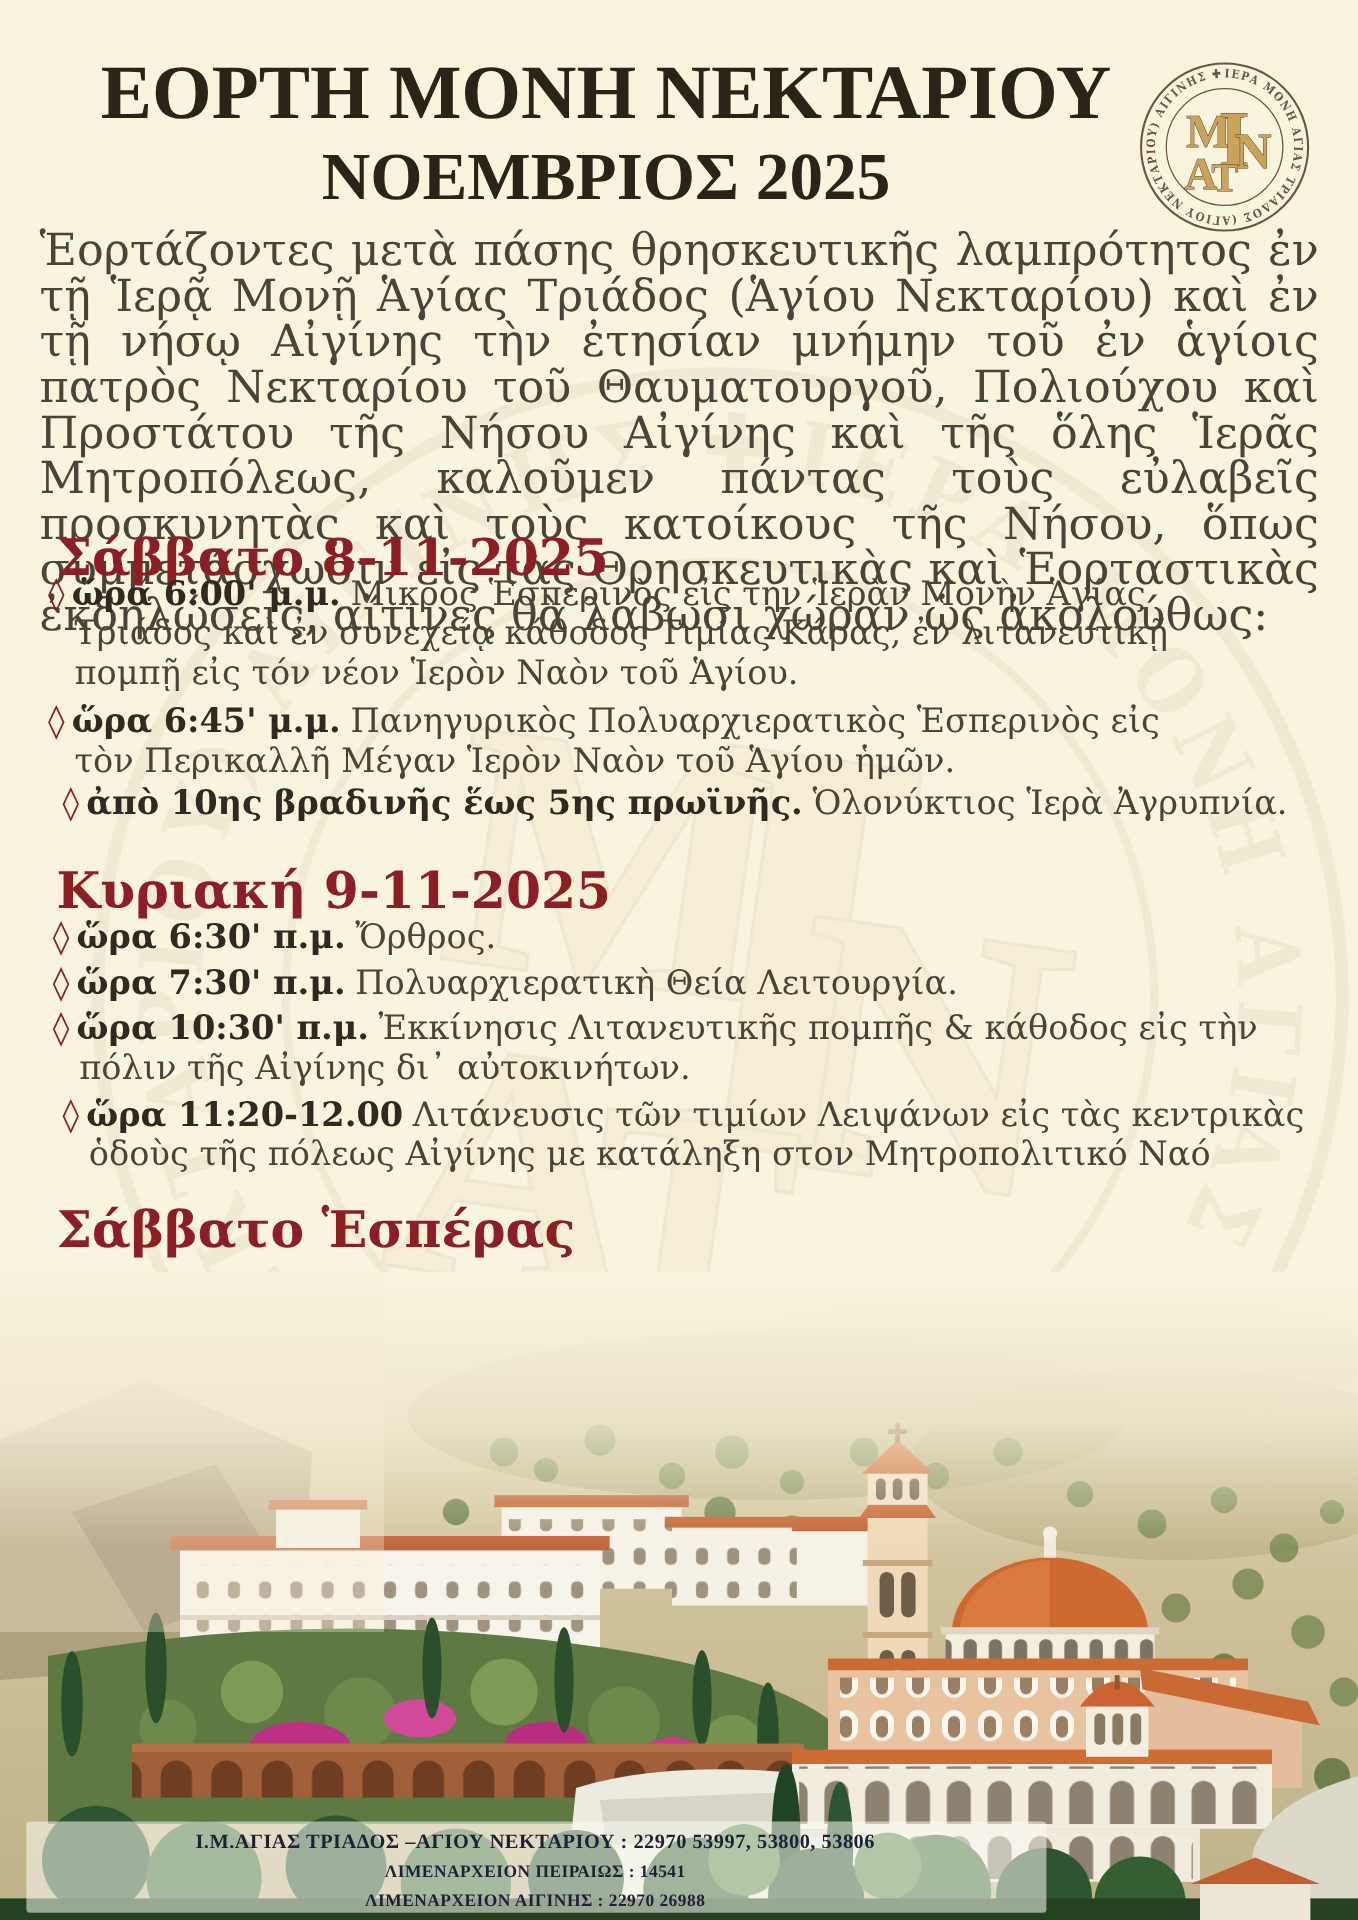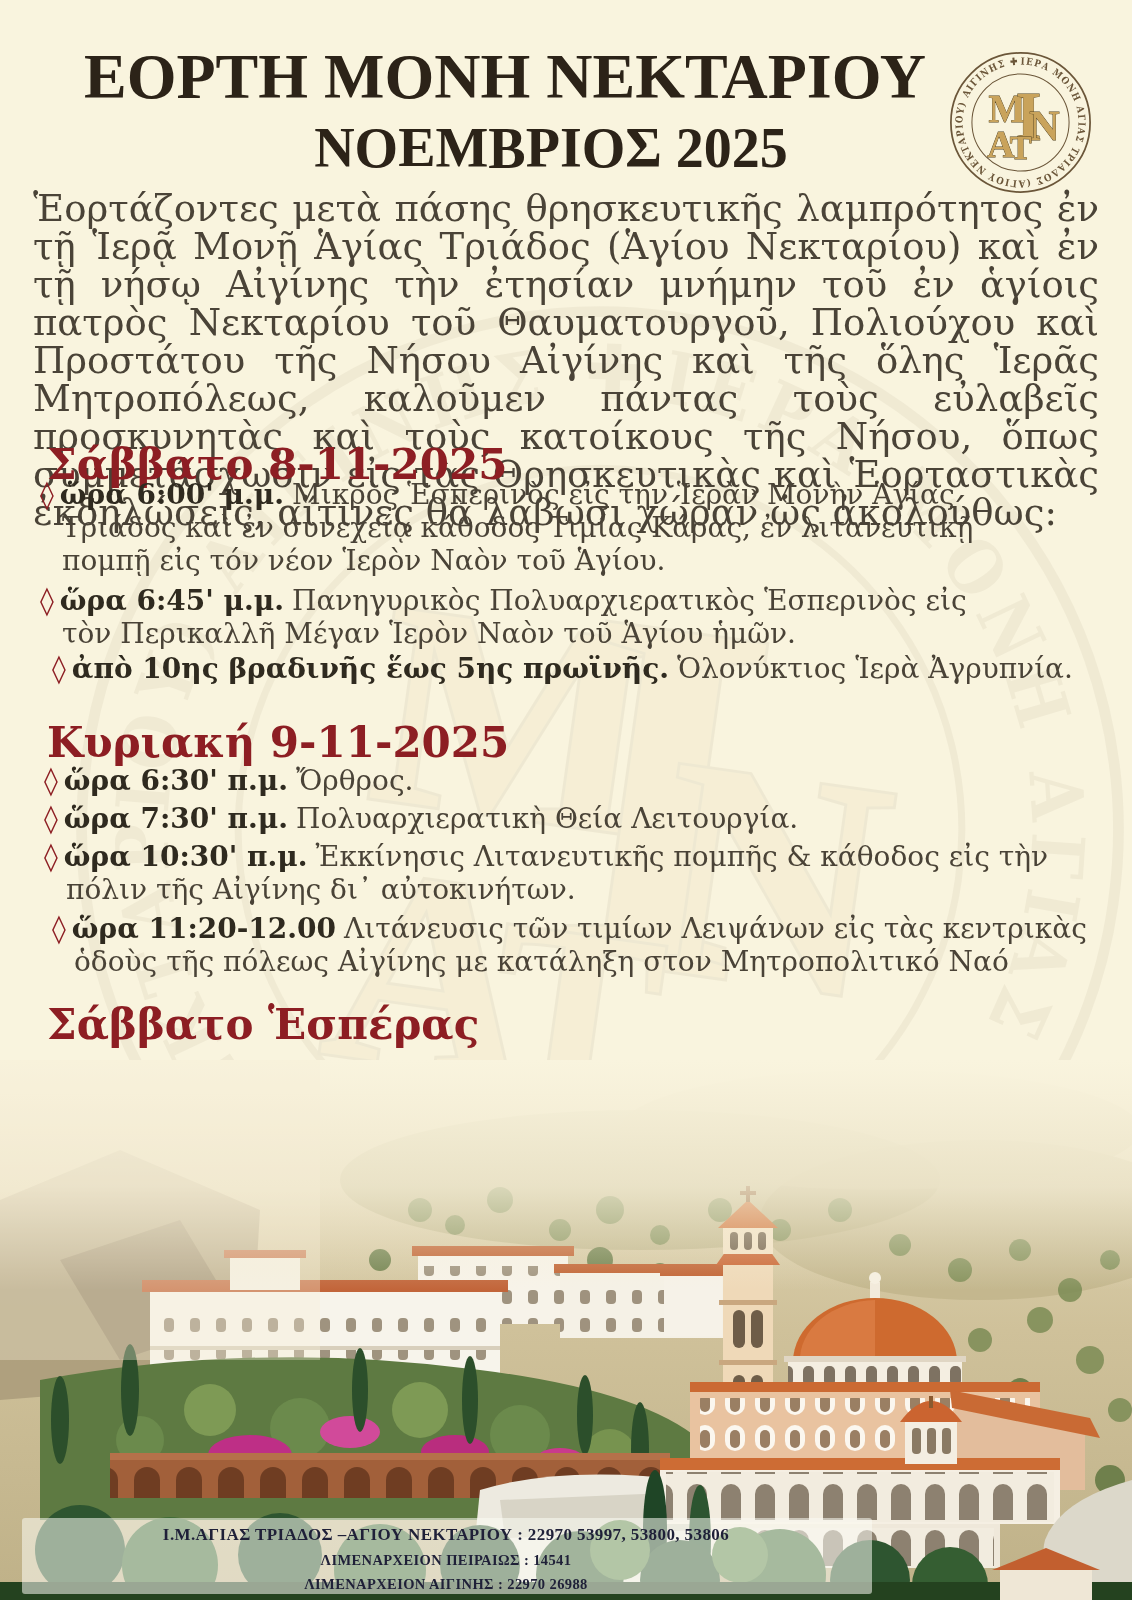--- a/index.html
+++ b/index.html
@@ -7,21 +7,21 @@
     position:relative; width:1132px; height:1600px; margin:0 auto;
     background:#F9F4DE; overflow:hidden;
     font-family:"DejaVu Serif", serif; color:#433A2E;
   }
   
   .title1{position:absolute; top:40px; left:0; width:1010px; text-align:center;
     font-family:"Liberation Serif", serif; font-weight:bold; font-size:64px;
     color:#2C2318; letter-spacing:0px; white-space:nowrap;}
   .title2{position:absolute; top:116px; left:0; width:1010px; text-align:center;
     font-family:"Liberation Serif", serif; font-weight:bold; font-size:56px;
-    color:#2C2318; white-space:nowrap;margin-left:46px;}
+    color:#2C2318; white-space:nowrap;}
   
   .seal{position:absolute; top:50px; left:948px; width:145px; height:145px;}
   .watermark{position:absolute; top:290px; left:60px; width:1080px; height:1080px;
     opacity:0.06; transform:rotate(8deg); pointer-events:none;}
   .ring-text{font-family:"DejaVu Serif",serif; font-size:13.5px; letter-spacing:2px;
     fill:#6B5639; font-weight:bold;}
   .mono{font-family:"Liberation Serif",serif; font-weight:bold; fill:#C9A35B;
     stroke:#54431F; stroke-width:1.1px; paint-order:stroke;}
   
   .intro{position:absolute; top:190px; left:33px; width:1066px;

